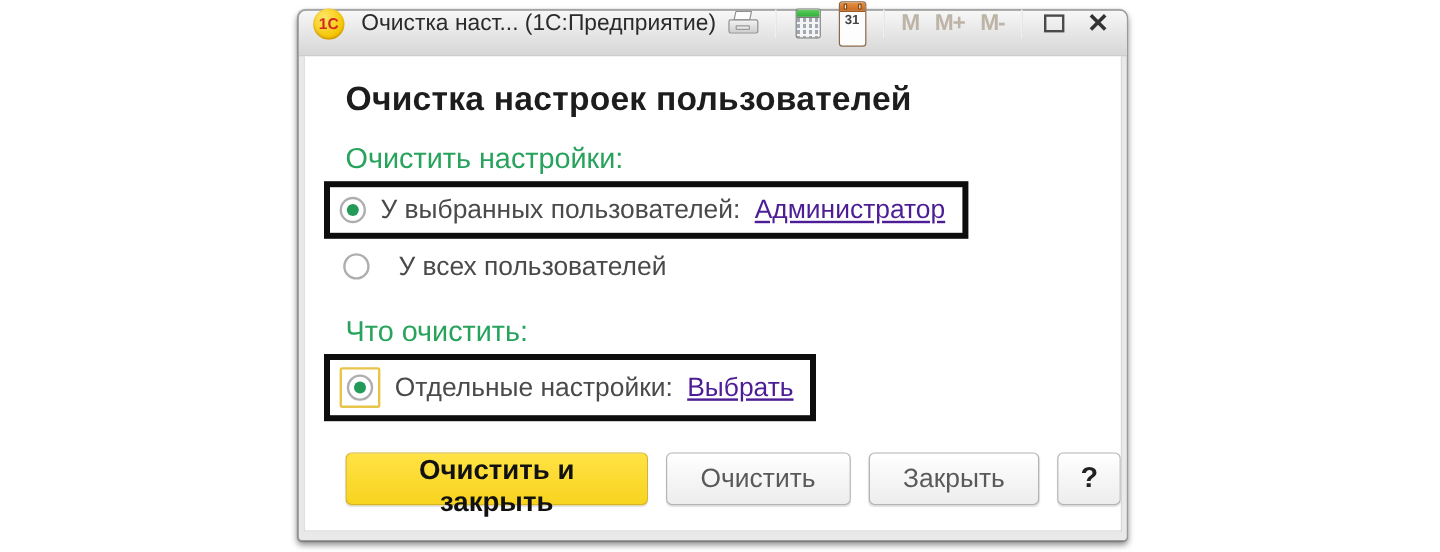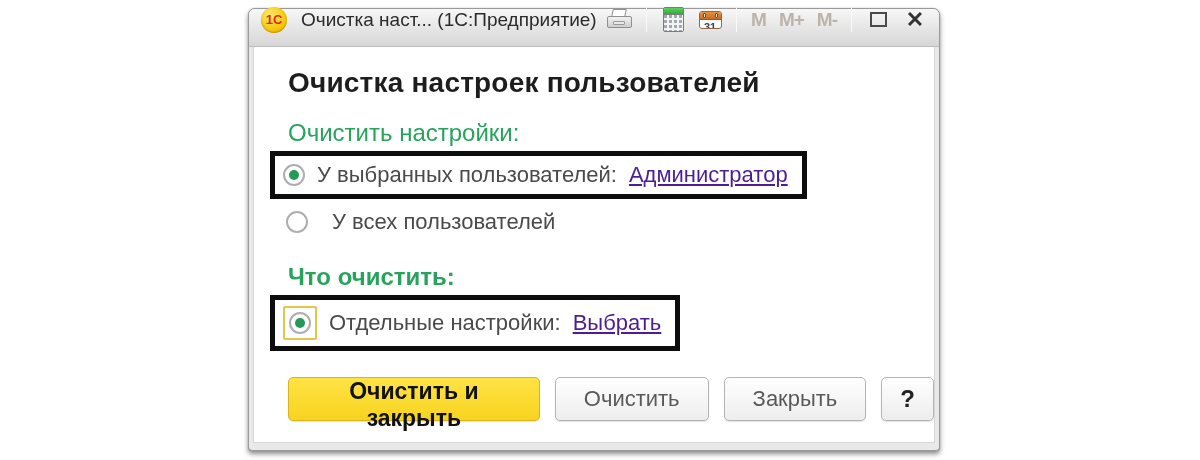--- a/index.html
+++ b/index.html
@@ -46,21 +46,21 @@
   .printer .slot { position: absolute; left: 6px; top: 12px; width: 12px; height: 4px; background: #e8e8e8; border: 1px solid #9a9a9a; border-radius: 1px; }
 
   
   .calc { width: 21px; height: 25px; border: 1px solid #7c7c7c; border-radius: 2px; background: #f4f4f4; overflow: hidden; }
   .calc .screen { height: 7px; background: linear-gradient(#5fce5f, #2fae3a); border-bottom: 1px solid #7c7c7c; }
   .calc .keys { height: 17px; background:
     repeating-linear-gradient(to right, #9aa0a8 0 3px, #f4f4f4 3px 5px),
     repeating-linear-gradient(to bottom, #9aa0a8 0 3px, #f4f4f4 3px 5px); background-blend-mode: lighten; opacity: .9; }
 
   
-  .cal { width: 23px; height: 18px; border: 1px solid #8a6a4a; border-radius: 3px; background: #fdfdfd; overflow: hidden; position: relative; }
+  .cal { width: 23px; height: 38px; border: 1px solid #8a6a4a; border-radius: 3px; background: #fdfdfd; overflow: hidden; position: relative; }
   .cal .head { height: 8px; background: linear-gradient(#e8923e, #c96a22); border-bottom: 1px solid #9a5a20; }
   .cal .ring { position: absolute; top: 1px; width: 3px; height: 5px; background: #fdf3e0; border: 1px solid #7a4a1a; border-radius: 1px; }
   .cal .r1 { left: 3px; } .cal .r2 { right: 3px; }
   .cal .day { position: absolute; left: 0; right: 0; top: 9px; text-align: center; font-size: 11px; color: #444; font-weight: bold; }
 
   .mem-btn { font-size: 19px; font-weight: bold; color: #bdb3a6; letter-spacing: -1px; padding: 0 2px; }
 
   .maxi { width: 17px; height: 15px; border: 2.5px solid #4a4a4a; background: transparent; }
   .close-x { font-size: 22px; font-weight: bold; color: #333; line-height: 1; padding: 0 2px; }
 
@@ -90,21 +90,21 @@
   .opt-link { color: #4c1d95; text-decoration: underline; cursor: pointer; }
 
   .hl-box {
     display: inline-flex; align-items: center;
     border: 5px solid #0d0d0d; background: #ffffff;
     padding: 6px 14px 6px 8px; margin-left: -14px;
   }
   .hl-box .opt-row { gap: 12px; }
 
   .plain-row { margin: 10px 0 0 2px; gap: 24px; }
-  .gap-lg { margin-top: 28px; font-weight: bold; }
+  .gap-lg { margin-top: 28px; }
 
   
   .btn-row { display: flex; align-items: center; gap: 15px; margin: 26px 0 0 4px; }
   .btn {
     font-family: "Liberation Sans", sans-serif;
     font-size: 22px; color: #5a5a5a;
     background: linear-gradient(#ffffff, #ededed);
     border: 1px solid #b4b4b4; border-radius: 5px;
     height: 44px; padding: 0 28px; cursor: pointer;
     box-shadow: 0 1px 1px rgba(0,0,0,.12);

